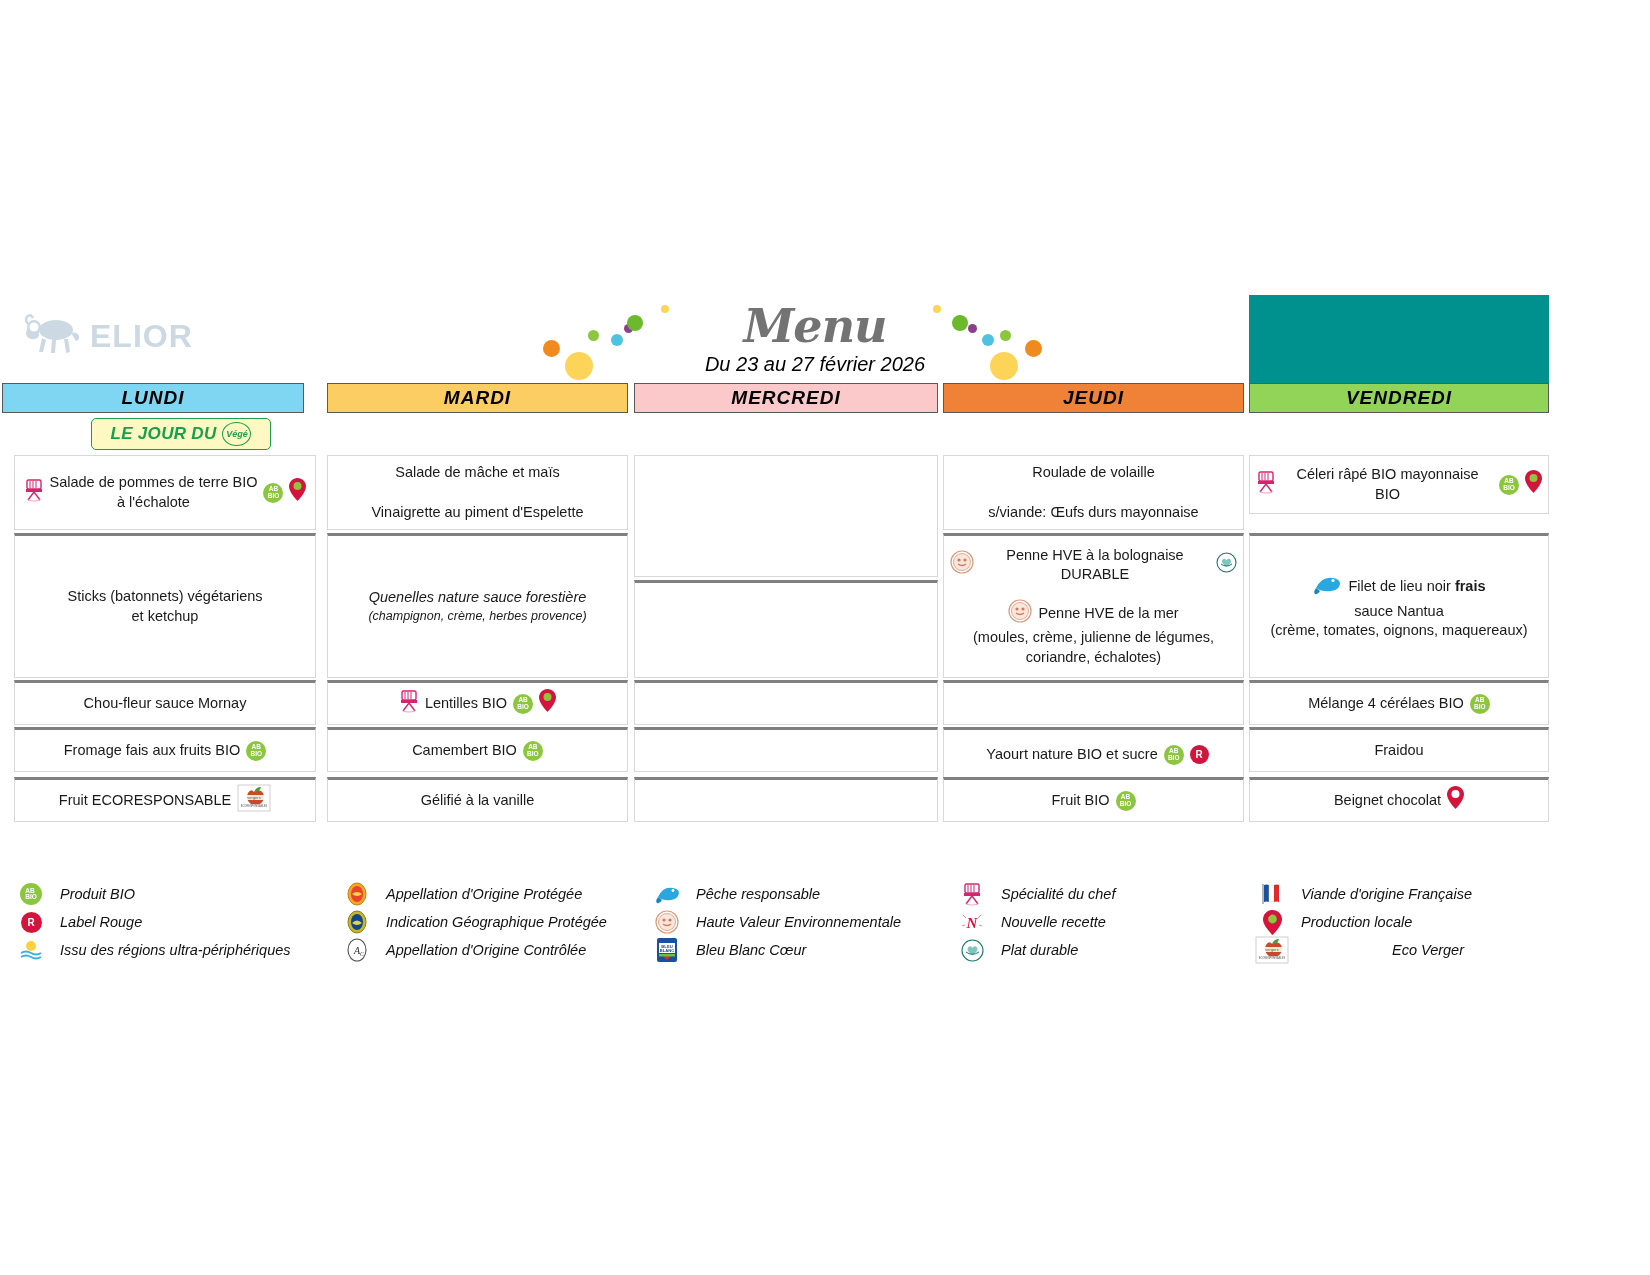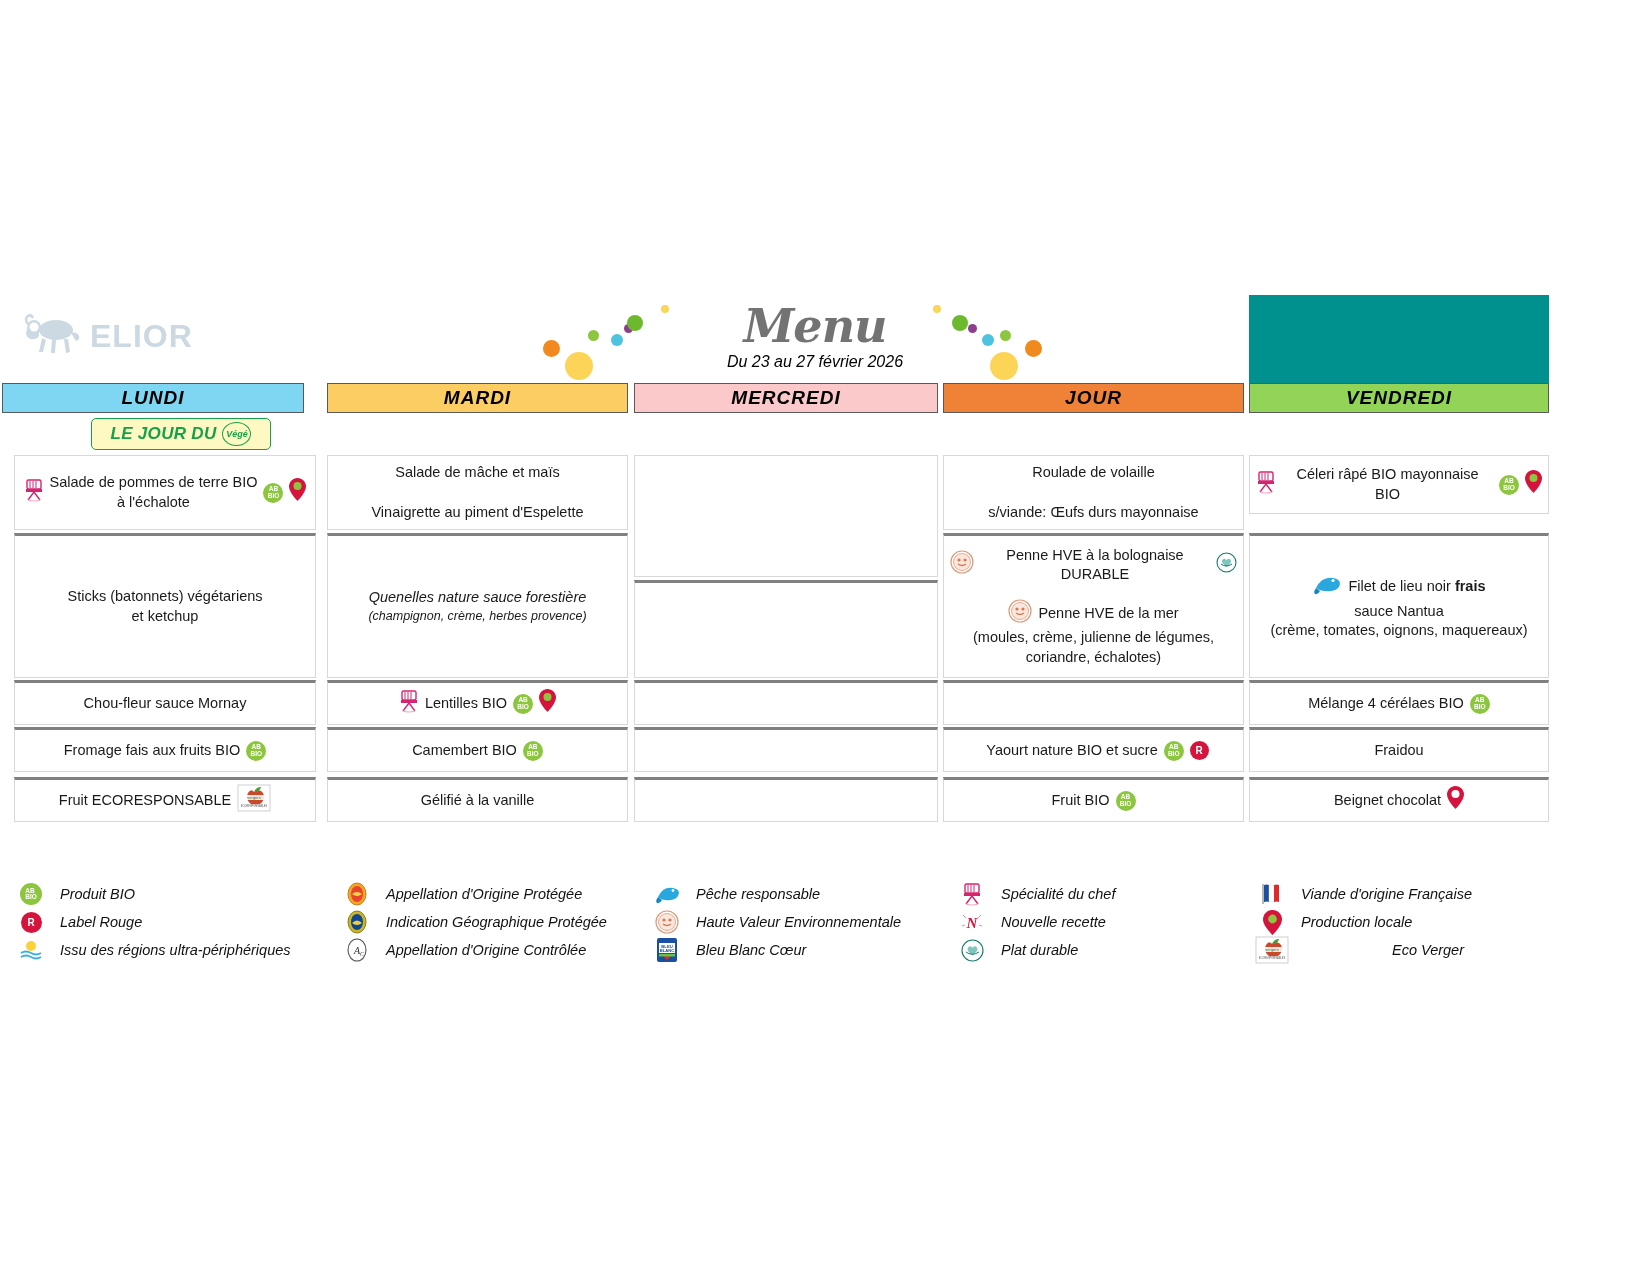--- a/index.html
+++ b/index.html
@@ -55,21 +55,21 @@
     font-family: "DejaVu Serif", serif;
     font-size: 46px;
     font-weight: bold;
     font-style: italic;
     color: #737373;
     line-height: 1.0;
     letter-spacing: -1px;
   }
   .menu-dates {
     font-family: "Liberation Sans", sans-serif;
-    font-size: 16px;
+    font-size: 20px;
     font-style: italic;
     color: #000;
     margin-top: 4px;
   }
 
   .dot { position: absolute; border-radius: 50%; }
 
   .teal-block {
     position: absolute;
     left: 1249px; top: 0px;
@@ -266,21 +266,21 @@
     <div class="day-cell" style="left:2px;width:302px;background:#7fd6f2;">
       <span>LUNDI</span>
     </div>
     <div class="day-cell" style="left:327px;width:301px;background:#fbcd62;">
       <span>MARDI</span>
     </div>
     <div class="day-cell" style="left:634px;width:304px;background:#fbc9c9;">
       <span>MERCREDI</span>
     </div>
     <div class="day-cell" style="left:943px;width:301px;background:#ef8236;">
-      <span>JOUR</span>
+      <span>JEUDI</span>
     </div>
     <div class="day-cell" style="left:1249px;width:300px;background:#92d457;">
       <span>VENDREDI</span>
     </div>
   </div>
 
   <div class="vege-badge">
     <span class="txt">LE JOUR DU</span>
     <span class="vege-circle">
       <span>Végé</span>
@@ -464,21 +464,21 @@
 
     <div class="cell" style="left:327px;top:312px;width:301px;height:45px;">
       <div class="inline-row">
         <span class="line" style="width:auto;">Camembert BIO</span>
         <span class="ic ic-bio">AB<br>BIO</span>
       </div>
     </div>
 
     <div class="cell blank" style="left:634px;top:312px;width:304px;height:45px;"></div>
 
-    <div class="cell" style="left:943px;top:312px;width:301px;height:45px;padding-left:14px;">
+    <div class="cell" style="left:943px;top:312px;width:301px;height:53px;padding-left:14px;">
       <div class="inline-row">
         <span class="line" style="width:auto;">Yaourt nature BIO et sucre</span>
         <span class="ic ic-bio">AB<br>BIO</span>
         <span class="ic ic-lr">R</span>
       </div>
     </div>
 
     <div class="cell" style="left:1249px;top:312px;width:300px;height:45px;">
       <span class="line">Fraidou</span>
     </div>

